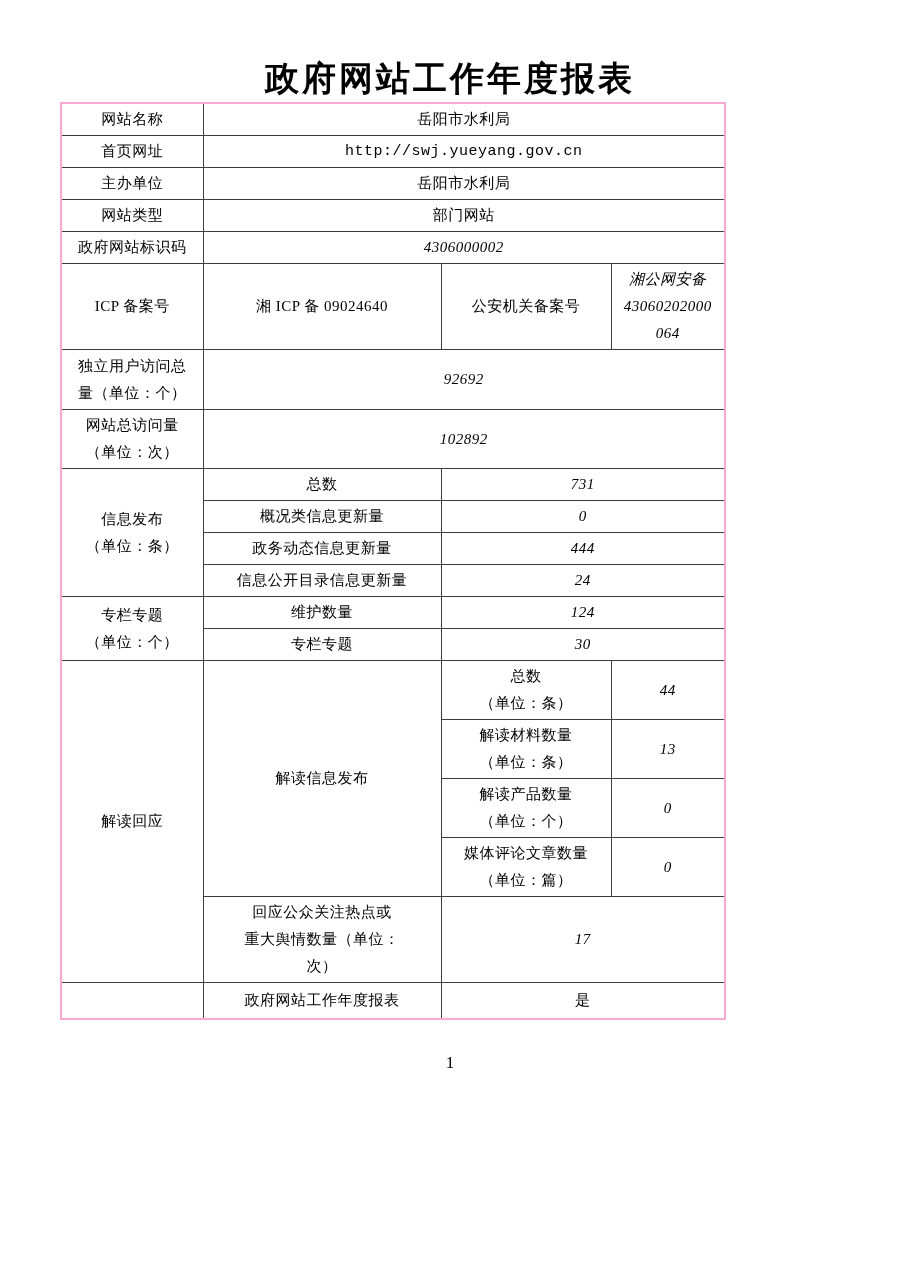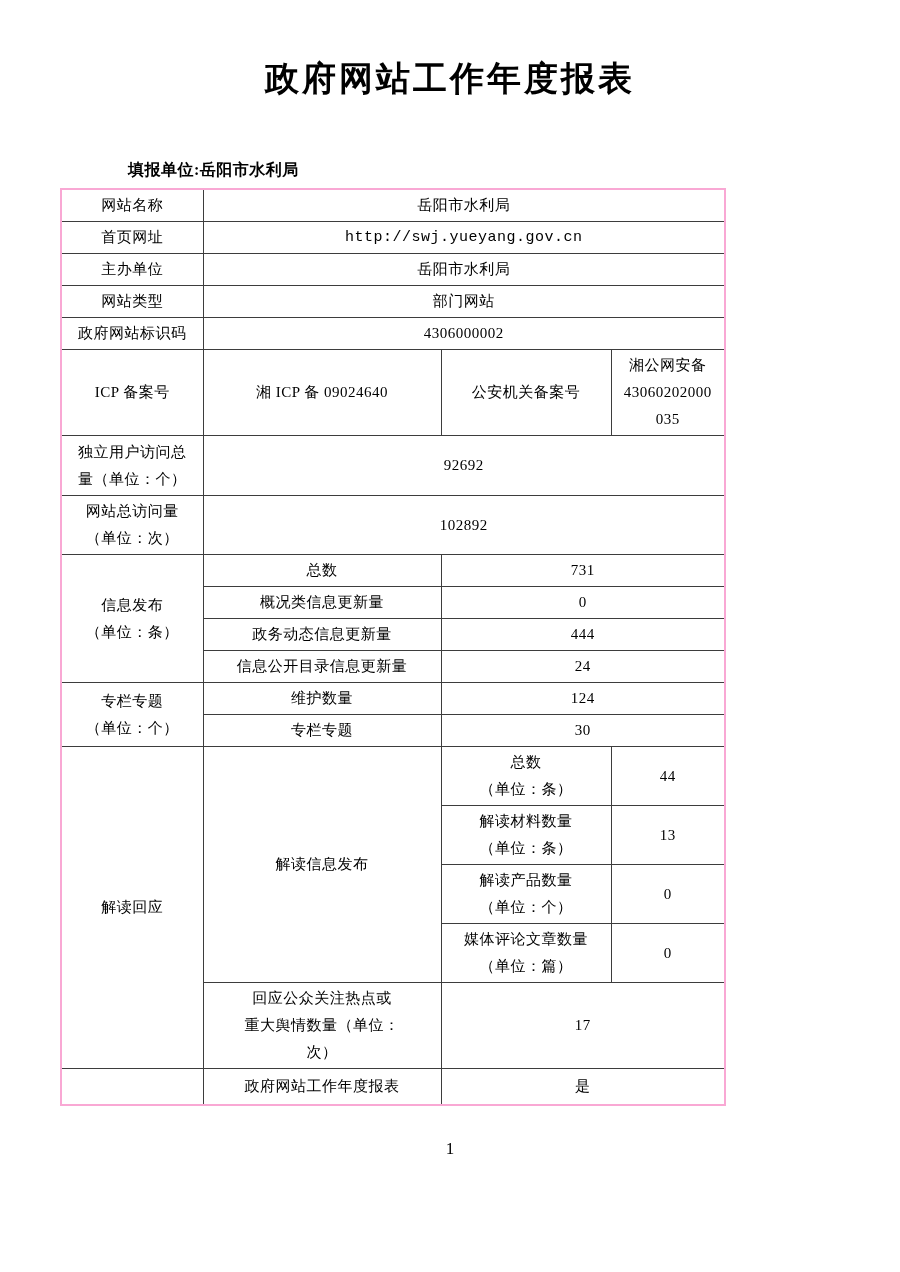--- a/index.html
+++ b/index.html
@@ -57,34 +57,34 @@
     padding: 2px 4px;
     white-space: pre-line;
     overflow: hidden;
   }
   td.mono {
     font-family: "Liberation Mono", monospace;
     letter-spacing: 0;
   }
   td.num {
     letter-spacing: 0;
+    font-style: italic;
   }
   .page-number {
     margin-top: 33px;
     text-align: center;
     font-size: 17px;
   }
 </style>
 </head>
 <body>
 
 <div class="page">
 
   <div class="doc-title">政府网站工作年度报表</div>
-  <div class="reporting-unit">填报单位:岳阳市水利局</div>
 
   <table class="report">
     <colgroup>
       <col style="width:142px">
       <col style="width:238px">
       <col style="width:170px">
       <col style="width:114px">
     </colgroup>
 
     <tbody>
@@ -112,21 +112,21 @@
       <td>政府网站标识码</td>
       <td colspan="3" class="num">4306000002</td>
     </tr>
 
     <tr style="height:81px">
       <td>ICP 备案号</td>
       <td>湘 ICP 备 09024640</td>
       <td>公安机关备案号</td>
       <td class="num">湘公网安备
 43060202000
-035</td>
+064</td>
     </tr>
 
     <tr style="height:60px">
       <td>独立用户访问总
 量（单位：个）</td>
       <td colspan="3" class="num">92692</td>
     </tr>
 
     <tr style="height:55px">
       <td>网站总访问量

